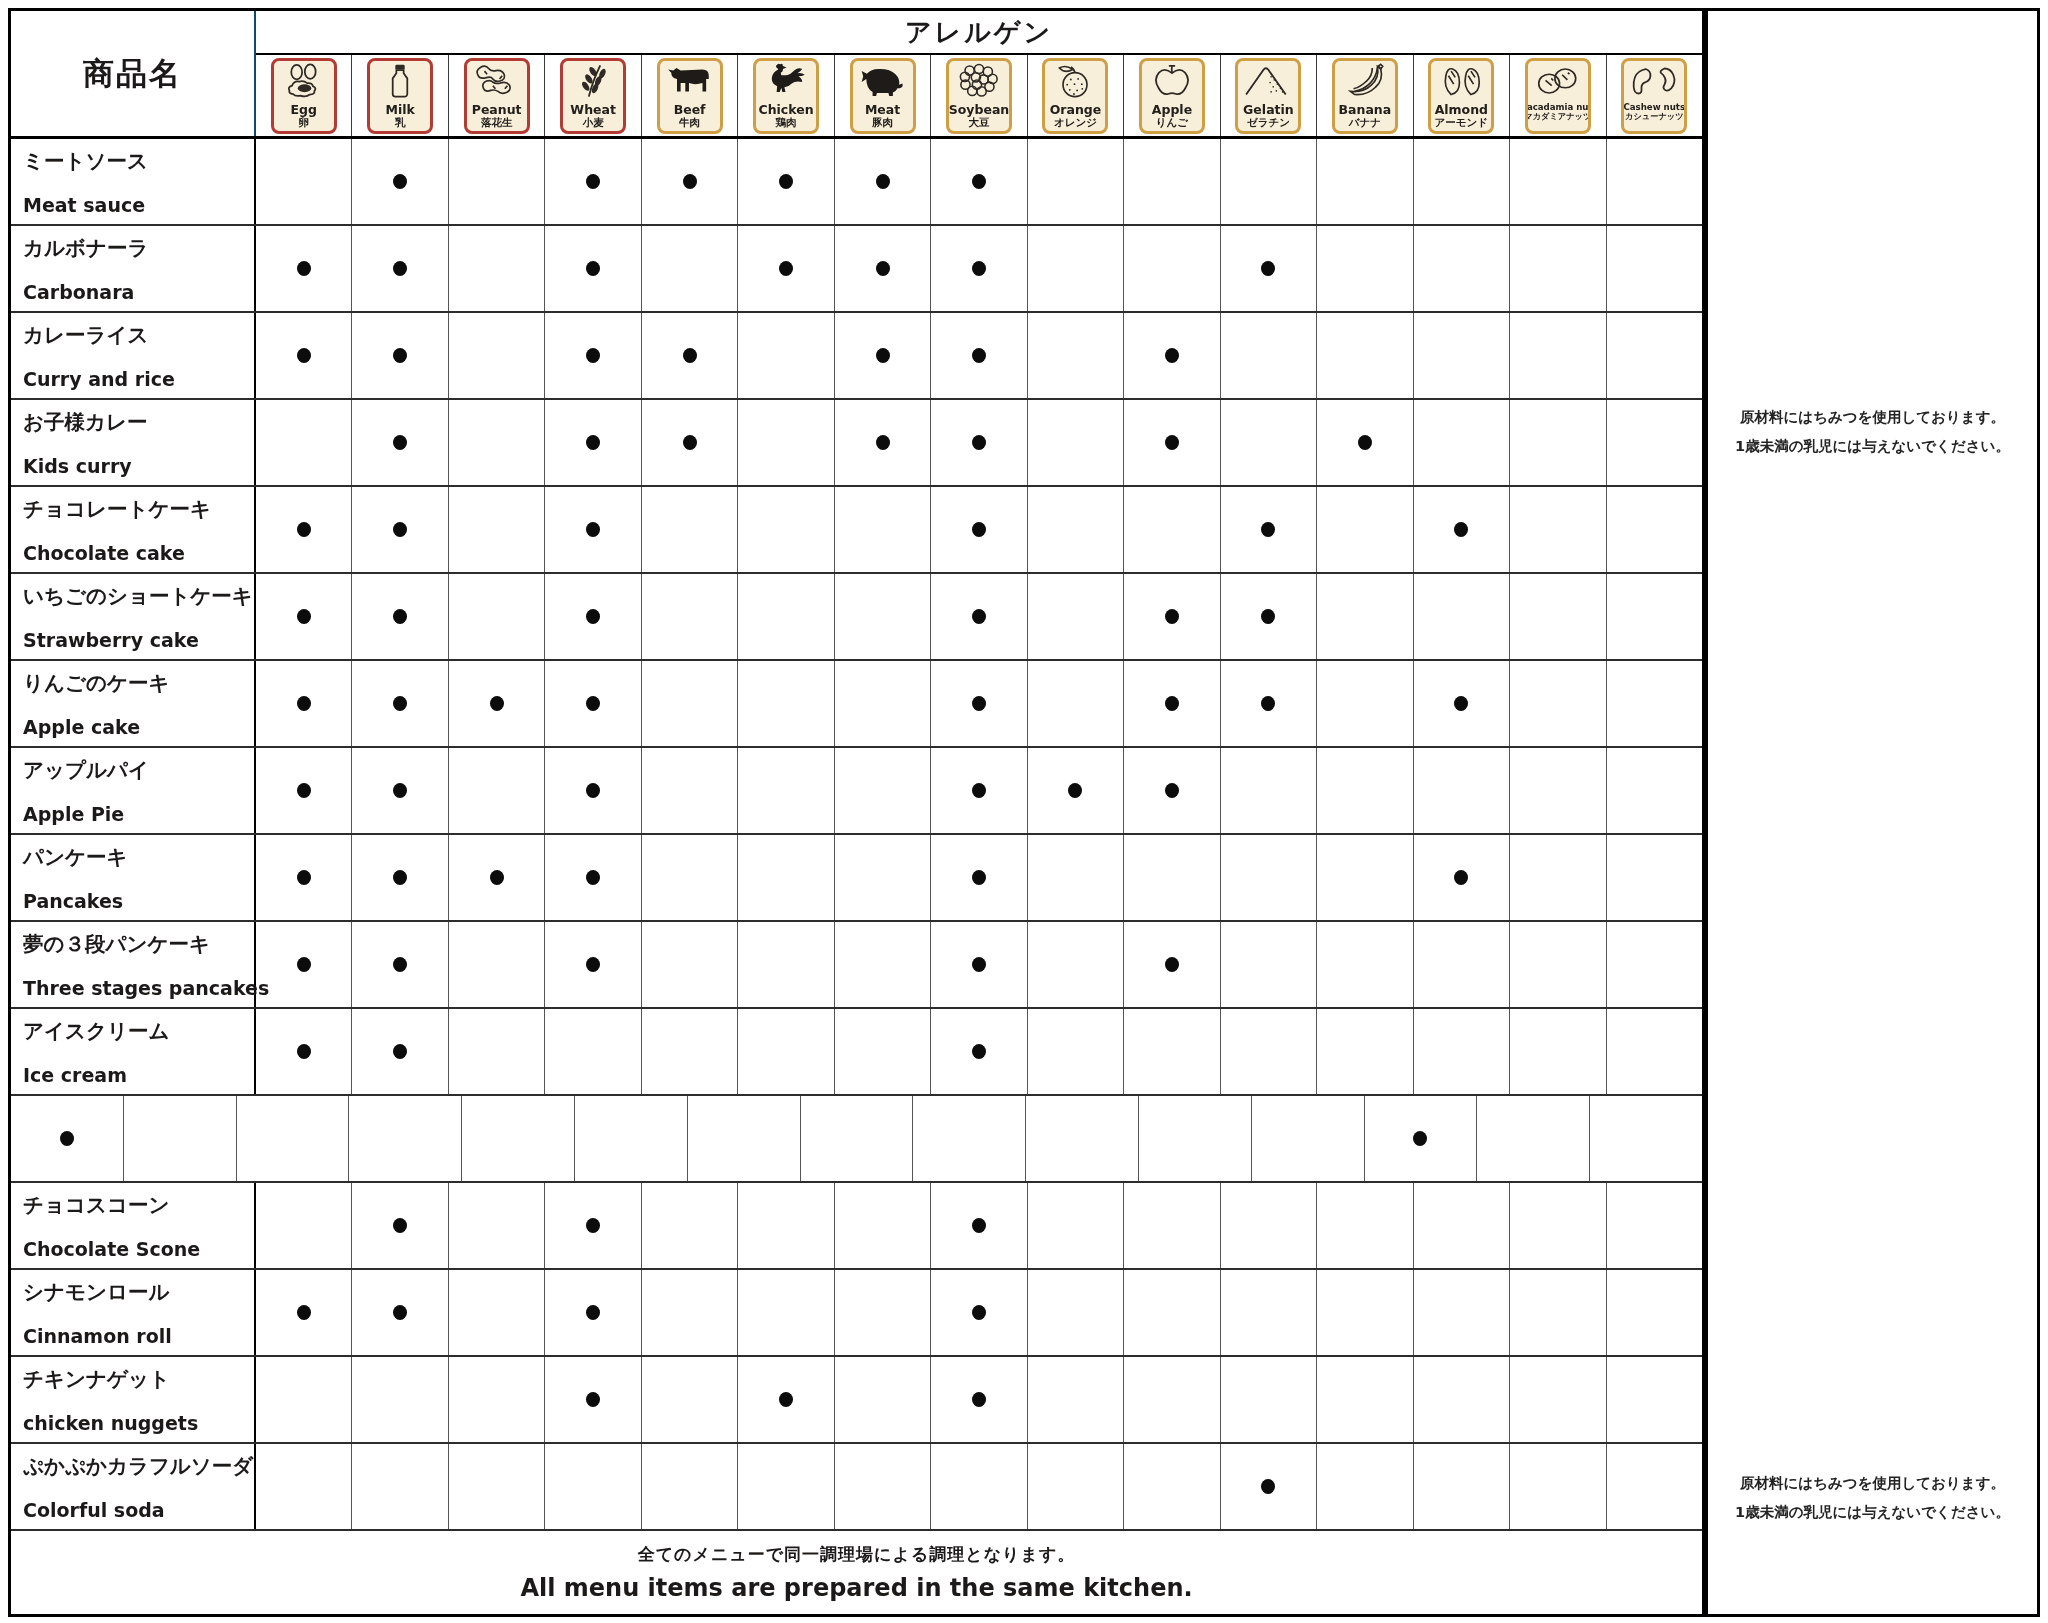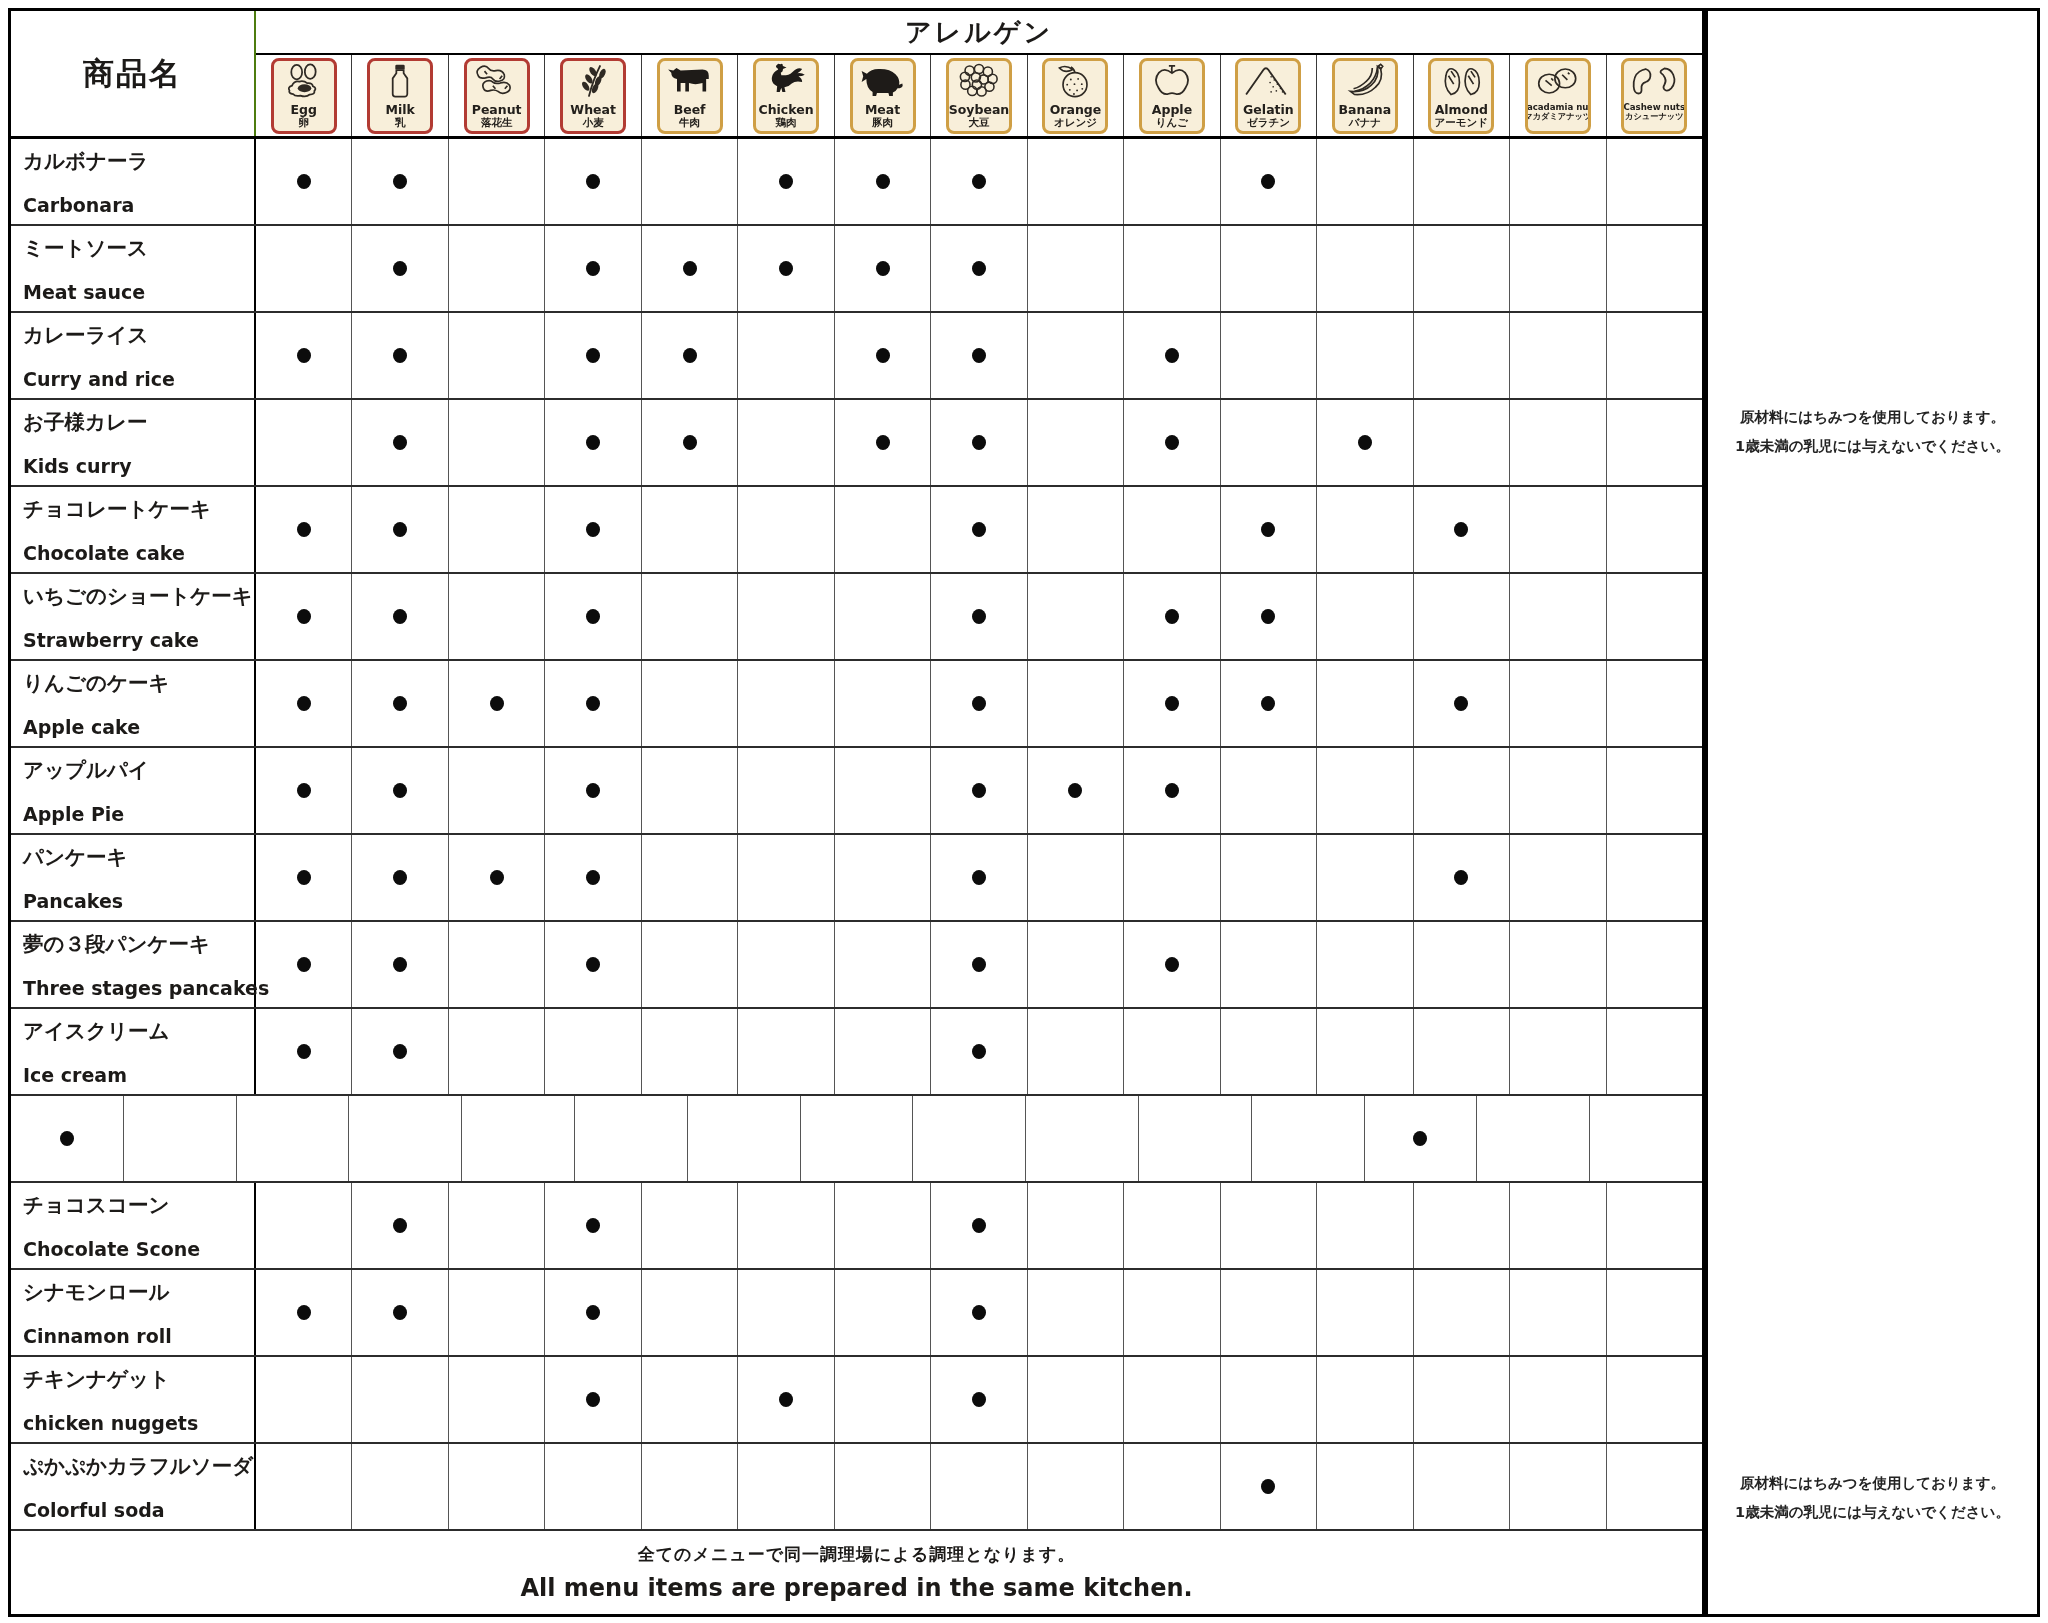--- a/index.html
+++ b/index.html
@@ -5,21 +5,21 @@
   * { box-sizing: border-box; margin: 0; padding: 0; }
   html,body { width:2048px; height:1623px; background:#ffffff;
     font-family:"DejaVu Sans","Liberation Sans",sans-serif; color:#1c1a18; }
   #stage { position:relative; width:2048px; height:1623px; background:#fff; }
 
   
   .main-table{ position:absolute; left:8px; top:8px; width:1697px; height:1609px;
     border:3px solid #000; background:#fff; display:flex; flex-direction:column; }
 
   .header-row{ display:flex; height:128px; border-bottom:3px solid #000; flex:none; }
-  .product-header{ width:245px; flex:none; border-right:2px solid #4d7c0f;
+  .product-header{ width:245px; flex:none; border-right:2px solid #0c4a6e;
     display:flex; align-items:center; justify-content:center;
     font-size:31px; font-weight:bold; letter-spacing:2px; }
   .allergen-header{ flex:1; display:flex; flex-direction:column; }
   .allergen-title{ height:44px; flex:none; border-bottom:2px solid #000;
     display:flex; align-items:center; justify-content:center;
     font-size:26px; font-weight:bold; letter-spacing:3px; }
   .icon-row{ flex:1; display:flex;border-radius:27px; }
   .icon-cell{ flex:1; border-right:1px solid #3a3a3a; display:flex;
     align-items:center; justify-content:center; }
   .icon-row .icon-cell:last-child{ border-right:none; }
@@ -281,20 +281,53 @@
                 <span class="icon-jp">カシューナッツ</span>
               </div>
             </div>
           </div>
       </div>
     </div>
 
     <div id="body-rows">
         <div class="body-row">
           <div class="product-cell">
+            <div class="product-jp">ミートソース</div>
+            <div class="product-en">Meat sauce</div>
+          </div>
+          <div class="dot-cell"></div>
+          <div class="dot-cell">
+            <span class="dot" style="background: rgb(12, 12, 12);"></span>
+          </div>
+          <div class="dot-cell"></div>
+          <div class="dot-cell">
+            <span class="dot" style="background: rgb(12, 12, 12);"></span>
+          </div>
+          <div class="dot-cell">
+            <span class="dot" style="background: rgb(12, 12, 12);"></span>
+          </div>
+          <div class="dot-cell">
+            <span class="dot" style="background: rgb(12, 12, 12);"></span>
+          </div>
+          <div class="dot-cell">
+            <span class="dot" style="background: rgb(12, 12, 12);"></span>
+          </div>
+          <div class="dot-cell">
+            <span class="dot" style="background: rgb(12, 12, 12);"></span>
+          </div>
+          <div class="dot-cell"></div>
+          <div class="dot-cell"></div>
+          <div class="dot-cell"></div>
+          <div class="dot-cell"></div>
+          <div class="dot-cell"></div>
+          <div class="dot-cell"></div>
+          <div class="dot-cell"></div>
+        </div>
+        <div class="body-row">
+          <div class="product-cell">
             <div class="product-jp">カルボナーラ</div>
             <div class="product-en">Carbonara</div>
           </div>
           <div class="dot-cell">
             <span class="dot" style="background: rgb(12, 12, 12);"></span>
           </div>
           <div class="dot-cell">
             <span class="dot" style="background: rgb(12, 12, 12);"></span>
           </div>
           <div class="dot-cell"></div>
@@ -309,53 +342,20 @@
             <span class="dot" style="background: rgb(12, 12, 12);"></span>
           </div>
           <div class="dot-cell">
             <span class="dot" style="background: rgb(12, 12, 12);"></span>
           </div>
           <div class="dot-cell"></div>
           <div class="dot-cell"></div>
           <div class="dot-cell">
             <span class="dot" style="background: rgb(12, 12, 12);"></span>
           </div>
-          <div class="dot-cell"></div>
-          <div class="dot-cell"></div>
-          <div class="dot-cell"></div>
-          <div class="dot-cell"></div>
-        </div>
-        <div class="body-row">
-          <div class="product-cell">
-            <div class="product-jp">ミートソース</div>
-            <div class="product-en">Meat sauce</div>
-          </div>
-          <div class="dot-cell"></div>
-          <div class="dot-cell">
-            <span class="dot" style="background: rgb(12, 12, 12);"></span>
-          </div>
-          <div class="dot-cell"></div>
-          <div class="dot-cell">
-            <span class="dot" style="background: rgb(12, 12, 12);"></span>
-          </div>
-          <div class="dot-cell">
-            <span class="dot" style="background: rgb(12, 12, 12);"></span>
-          </div>
-          <div class="dot-cell">
-            <span class="dot" style="background: rgb(12, 12, 12);"></span>
-          </div>
-          <div class="dot-cell">
-            <span class="dot" style="background: rgb(12, 12, 12);"></span>
-          </div>
-          <div class="dot-cell">
-            <span class="dot" style="background: rgb(12, 12, 12);"></span>
-          </div>
-          <div class="dot-cell"></div>
-          <div class="dot-cell"></div>
-          <div class="dot-cell"></div>
           <div class="dot-cell"></div>
           <div class="dot-cell"></div>
           <div class="dot-cell"></div>
           <div class="dot-cell"></div>
         </div>
         <div class="body-row">
           <div class="product-cell">
             <div class="product-jp">カレーライス</div>
             <div class="product-en">Curry and rice</div>
           </div>

